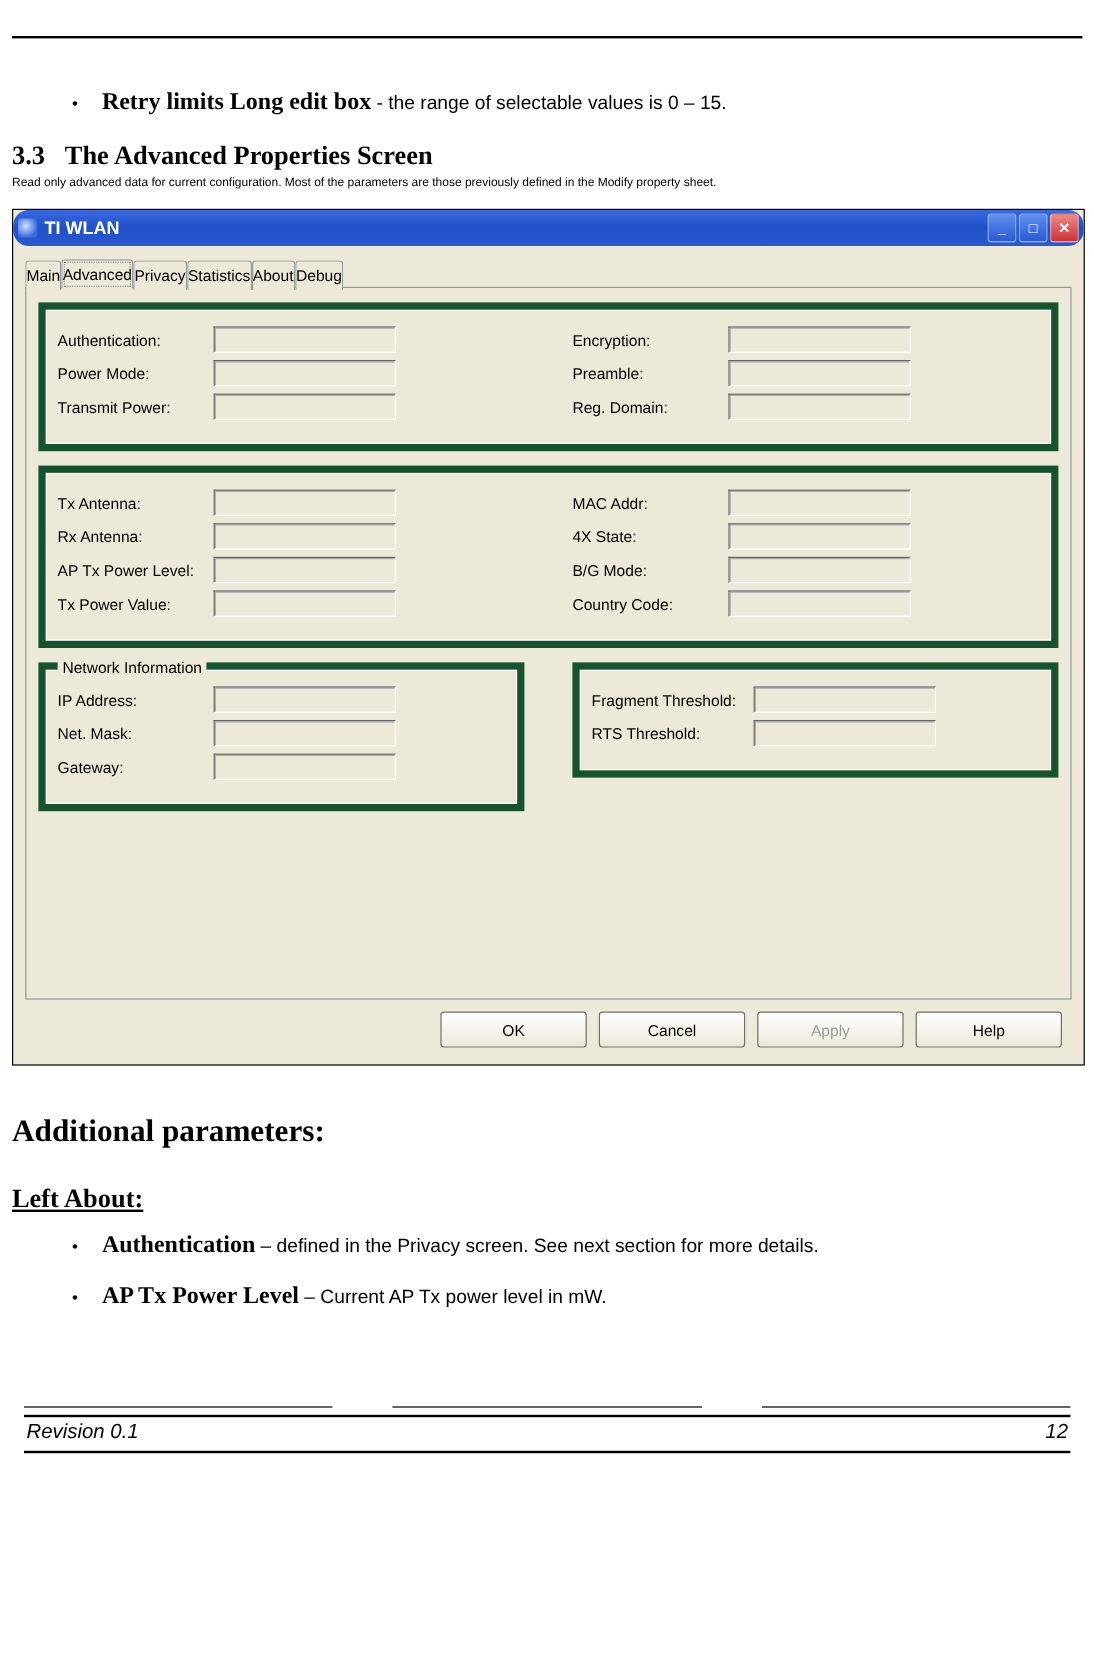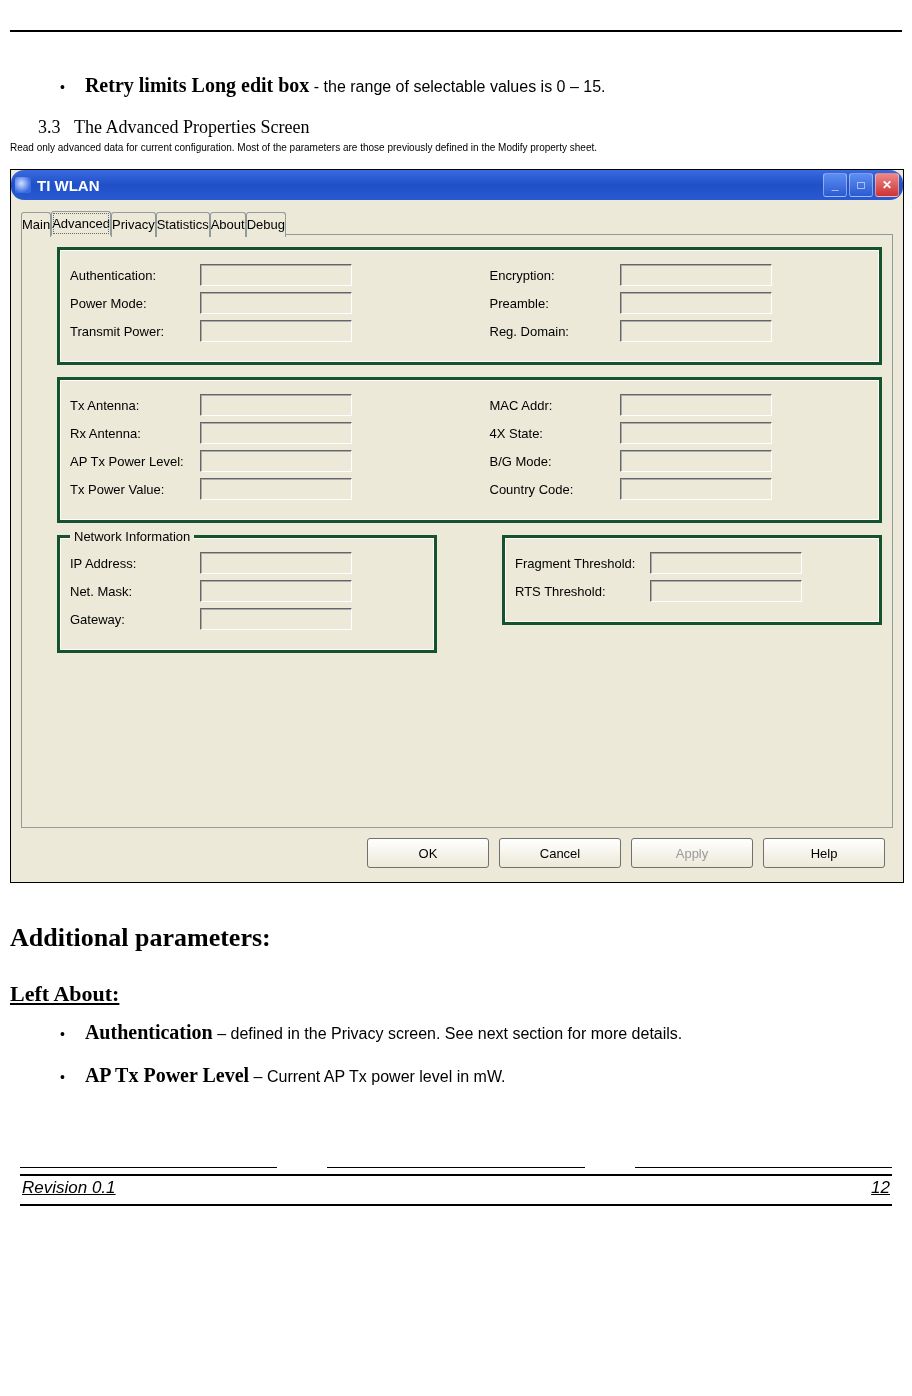--- a/index.html
+++ b/index.html
@@ -30,24 +30,23 @@
   .bullet-text {
     font-size: 16px;
   }
   .bullet-text .bold {
     font-family: "Times New Roman", serif;
     font-weight: bold;
     font-size: 20px;
   }
   .section-heading {
     font-family: "Times New Roman", serif;
-    font-weight: normal;
-    font-size: 18px;
+    font-weight: bold;
+    font-size: 22px;
     margin-bottom: 4px;
-    margin-left: 28px;
   }
   .section-body {
     font-size: 10px;
     text-align: justify;
     margin-bottom: 16px;
   }
   .window {
     border: 1px solid #000;
     width: 892px;
     margin: 0 auto 40px auto;
@@ -112,26 +111,25 @@
     outline-offset: -3px;
   }
   .tab:not(.active) { top:2px; }
   .sheet {
     border:1px solid #919b9c;
     padding: 12px 10px 20px 10px;
     min-height: 560px;
     background:#ece9d8;
   }
   .group {
-    border:3px solid #14532d;
+    border:6px solid #14532d;
     box-shadow: inset 1px 1px 0 #fff, inset -1px -1px 0 #fff;
     margin-bottom: 12px;
     padding: 14px 10px;
     position: relative;
-    margin-left: 25px;
   }
   .group .legend {
     position:absolute;
     top:-9px;
     left:10px;
     background:#ece9d8;
     padding:0 4px;
     font-family: Tahoma, sans-serif;
     font-size: 13px;
   }
@@ -187,21 +185,20 @@
   }
   .left-side-heading {
     font-family: "Times New Roman", serif;
     font-weight: bold;
     font-size: 22px;
     text-decoration: underline;
     margin-bottom: 14px;
   }
   .footer-area {
     margin-top: 80px;
-    text-decoration: underline;
   }
   .footer-lines {
     display:flex;
     gap: 50px;
     margin: 0 10px 6px 10px;
   }
   .footer-lines .seg { flex:1; border-top:1.5px solid #000; }
   .footer-rule {
     border-top: 2px solid #000;
     margin: 0 10px;

